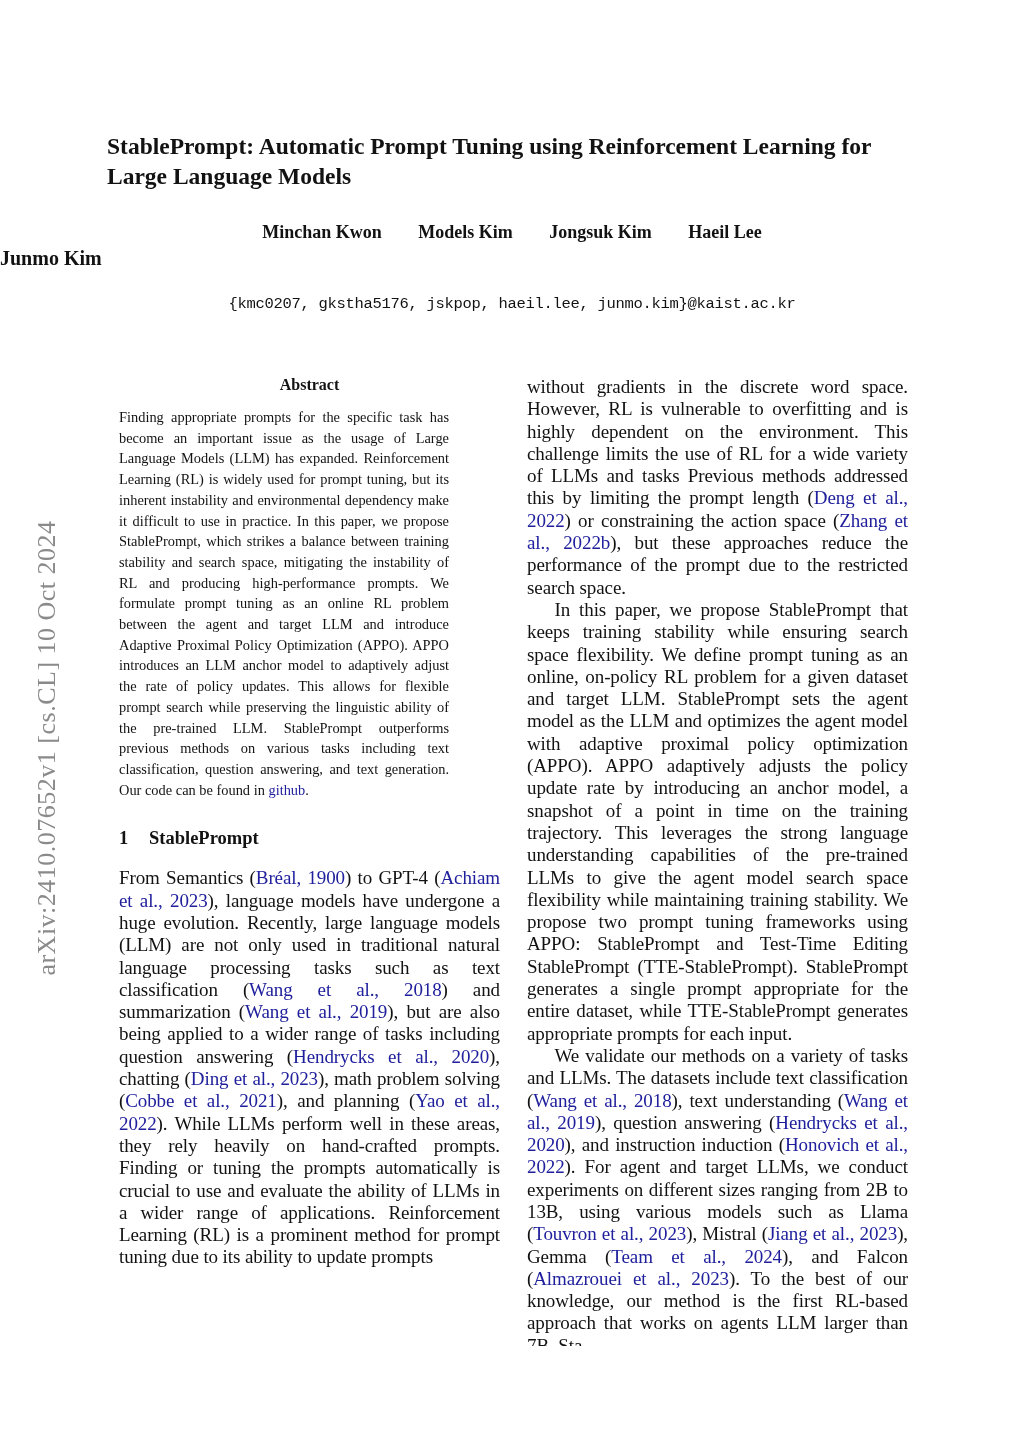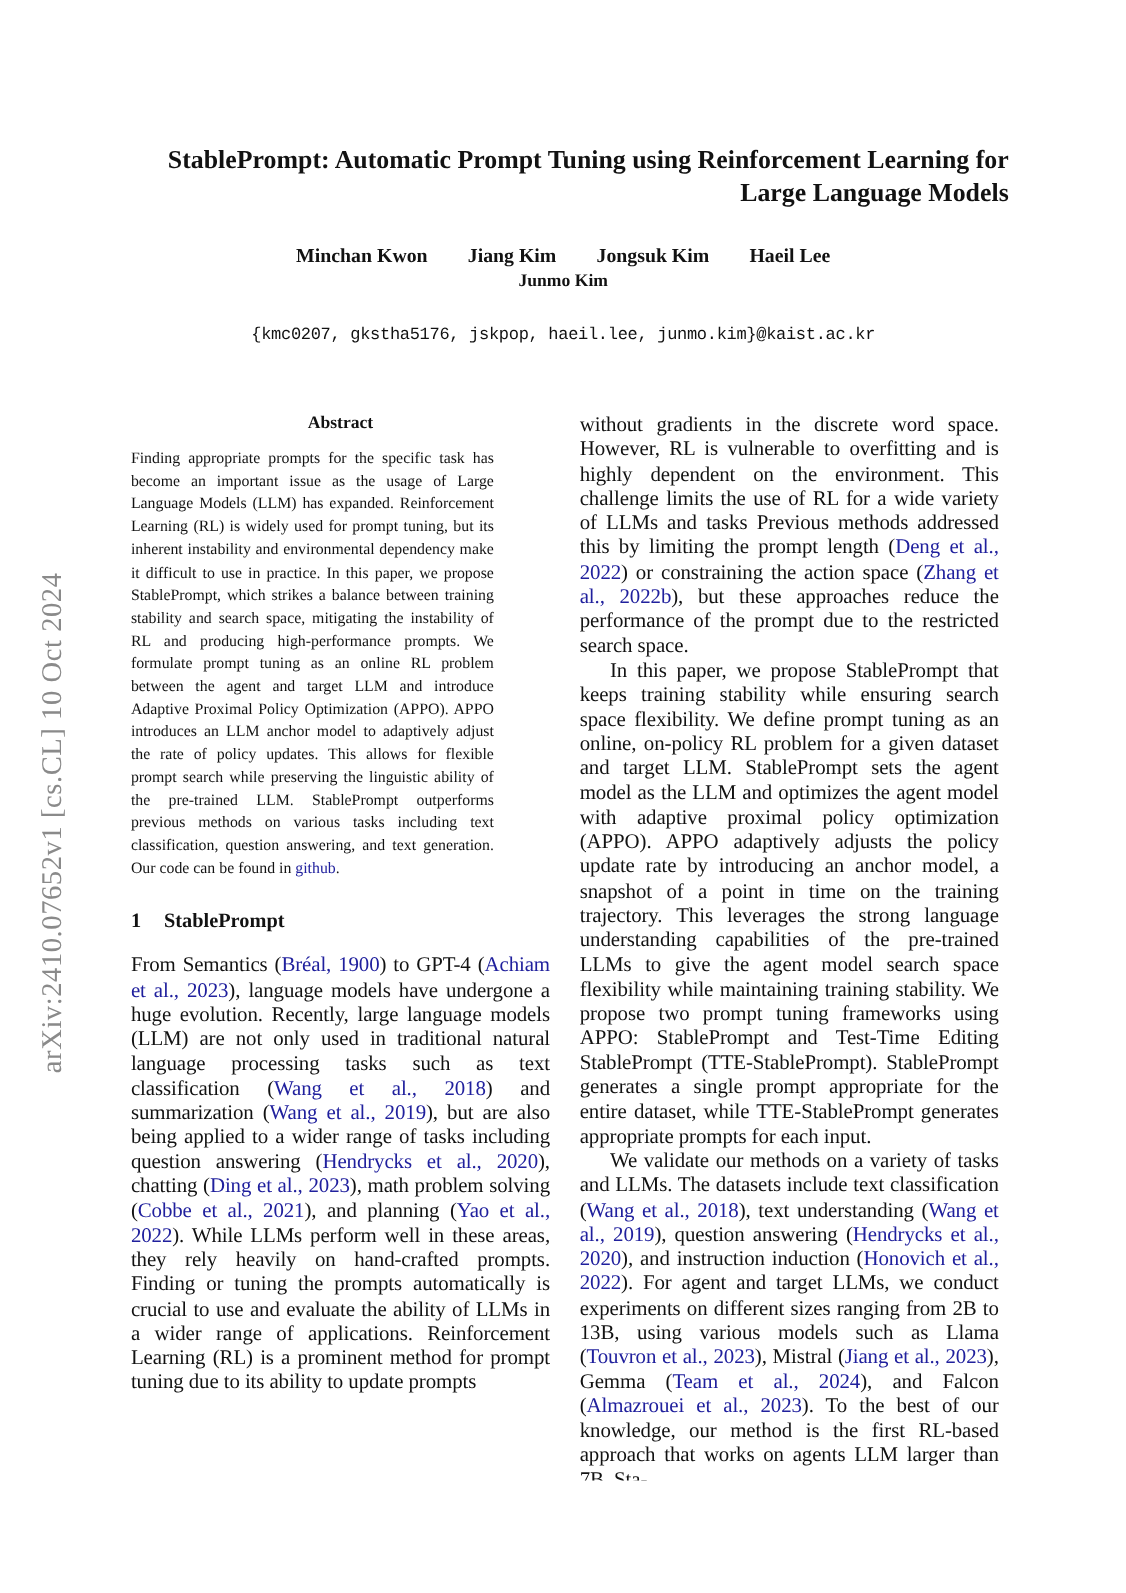--- a/index.html
+++ b/index.html
@@ -27,39 +27,38 @@
     font-size:26px;
     color:var(--watermark-color);
     letter-spacing:0.5px;
   }
   
   .title{
     position:absolute;
     top:131px;left:50%;
     transform:translateX(-50%);
     width:810px;
-    text-align:right;
+    text-align:left;
     font-weight:bold;
     font-size:23.5px;
     line-height:30px;
   }
   .authors-row1{
     position:absolute;
     top:222px;left:0;width:100%;
     text-align:center;
     font-weight:bold;
     font-size:18px;
   }
   .authors-row1 .author{margin:0 16px;}
   .authors-row2{
     position:absolute;
     top:247px;left:0;width:100%;
-    text-align:center;
     font-weight:bold;
-    font-size:16px;
+    font-size:20px;
   }
   .affiliation{
     position:absolute;
     top:272px;left:0;width:100%;
     text-align:center;
     font-size:17px;
   }
   .emails{
     position:absolute;
     top:295px;left:0;width:100%;
@@ -111,21 +110,21 @@
 <body>
 
 <div class="page">
 
   <div class="arxiv-strip">arXiv:2410.07652v1  [cs.CL]  10 Oct 2024</div>
 
   <div class="title">StablePrompt: Automatic Prompt Tuning using Reinforcement Learning for Large Language Models</div>
 
   <div class="authors-row1">
     <span class="author">Minchan Kwon</span>
-    <span class="author">Jiang Kim</span>
+    <span class="author">Models Kim</span>
     <span class="author">Jongsuk Kim</span>
     <span class="author">Haeil Lee</span>
   </div>
 
   <div class="authors-row2">Junmo Kim</div>
 
 
   <div class="emails">{kmc0207, gkstha5176, jskpop, haeil.lee, junmo.kim}@kaist.ac.kr</div>
 
   <div class="col col-left">

